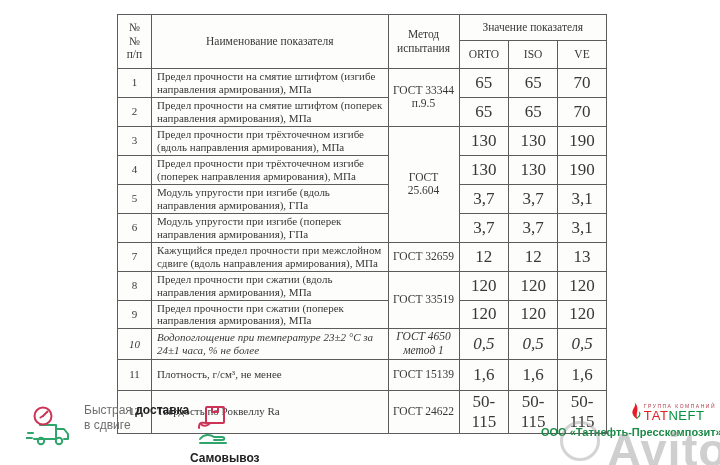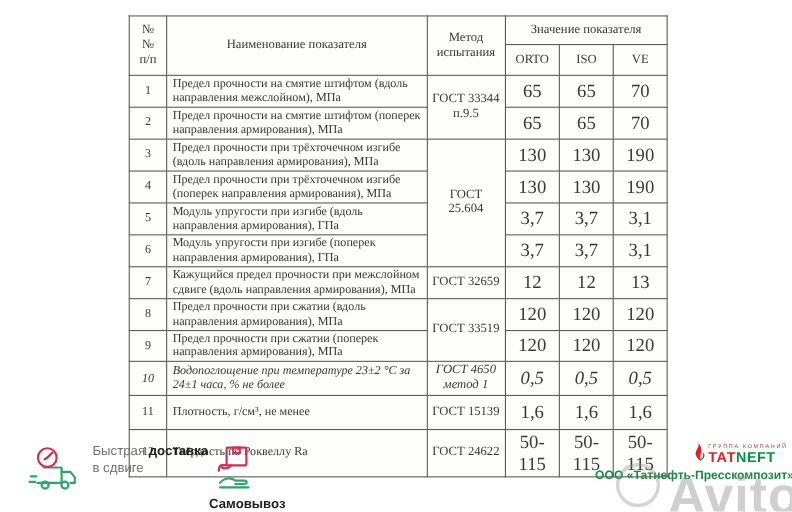--- a/index.html
+++ b/index.html
@@ -36,21 +36,21 @@
   .f-item.discount{left:383px;}
   .f-icon{flex:0 0 auto;margin-right:10px;}
   .f-text{font-size:12px;line-height:15px;color:#6e6e6e;}
   .f-text b{color:#212121;font-weight:700;}
 
   
   .brand{position:absolute;top:2px;right:4px;width:175px;text-align:right;}
   .brand-logo{display:flex;justify-content:flex-end;align-items:flex-end;gap:3px;}
   .brand-textcol{text-align:left;}
   .brand-top{font-size:5px;letter-spacing:1.5px;color:#b03a48;white-space:nowrap;}
-  .brand-name{font-size:13px;font-weight:700;letter-spacing:.5px;line-height:13px;}
+  .brand-name{font-size:13px;font-weight:400;letter-spacing:.5px;line-height:13px;}
   .brand-name .t-red{color:#e31e24;}
   .brand-name .t-green{color:#00923f;}
   .brand-company{margin-top:4px;font-size:11px;font-weight:700;color:#1b8a47;white-space:nowrap;}
 
   
   .watermark{position:absolute;right:-8px;bottom:-12px;pointer-events:none;
              font-weight:700;font-size:47px;letter-spacing:1px;color:#8f8f8f;opacity:.42;}
   .wm-circle{position:absolute;right:120px;bottom:4px;width:34px;height:34px;
              border:3px solid #8f8f8f;border-radius:50%;opacity:.38;pointer-events:none;}
 </style>
@@ -79,21 +79,21 @@
       </tr>
       <tr>
         <th class="h-vcol">ORTO</th>
         <th class="h-vcol">ISO</th>
         <th class="h-vcol">VE</th>
       </tr>
     </thead>
     <tbody id="spec-body">
         <tr>
           <td class="c-num">1</td>
-          <td class="c-name">Предел прочности на смятие штифтом (вдоль направления межслойном), МПа</td>
+          <td class="c-name">Предел прочности на смятие штифтом (изгибе направления армирования), МПа</td>
           <td class="c-method" rowspan="2">ГОСТ 33344 п.9.5</td>
           <td class="c-val">65</td>
           <td class="c-val">65</td>
           <td class="c-val">70</td>
         </tr>
         <tr>
           <td class="c-num">2</td>
           <td class="c-name">Предел прочности на смятие штифтом (поперек направления армирования), МПа</td>
           <td class="c-val">65</td>
           <td class="c-val">65</td>

